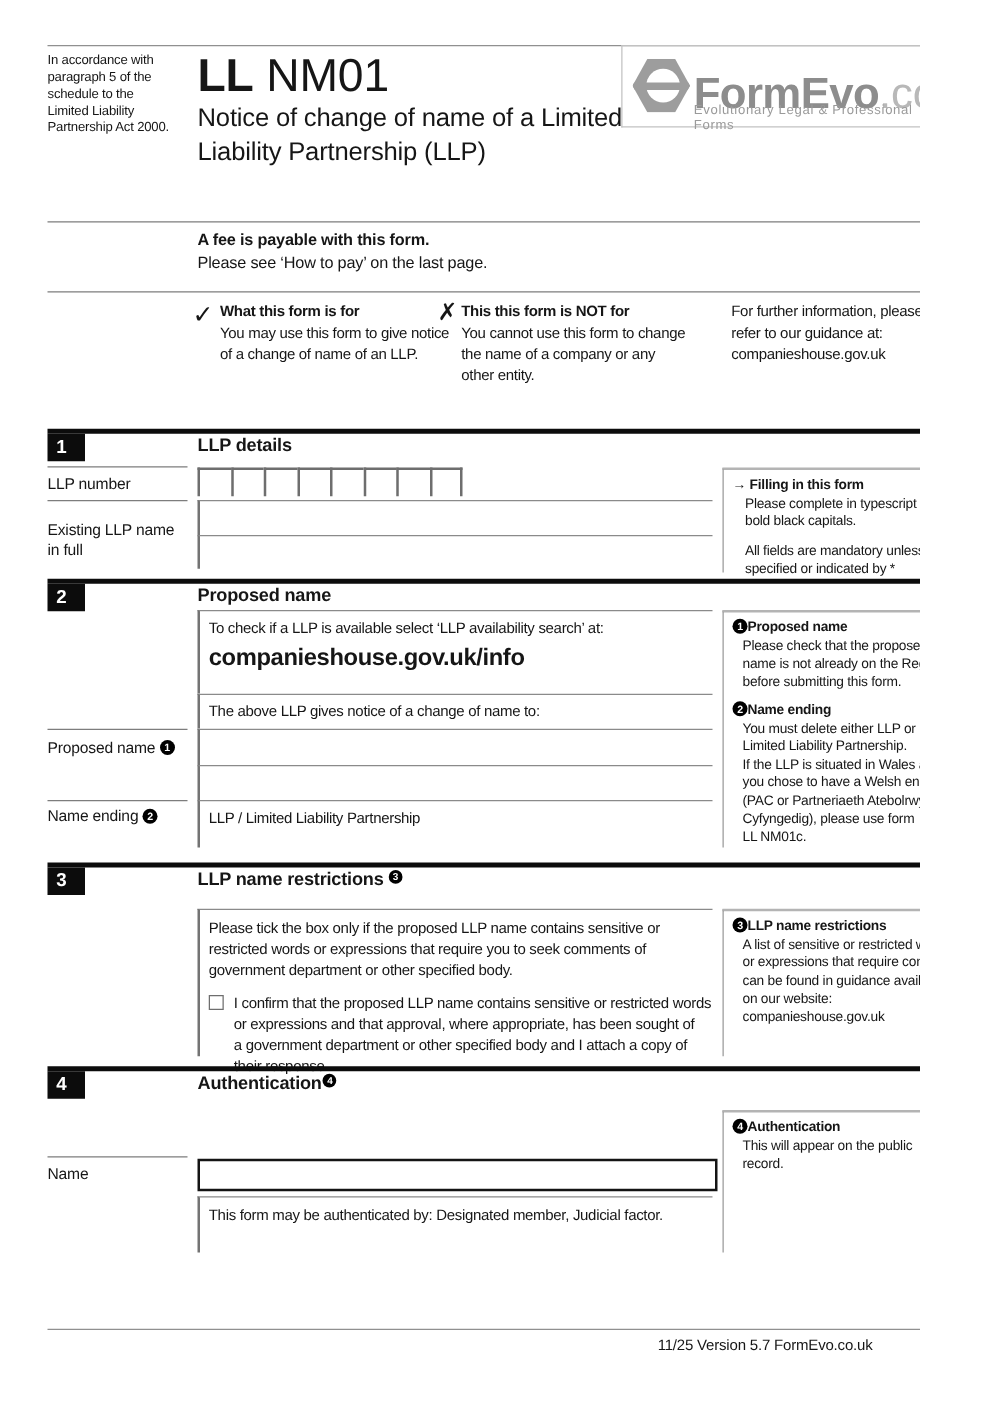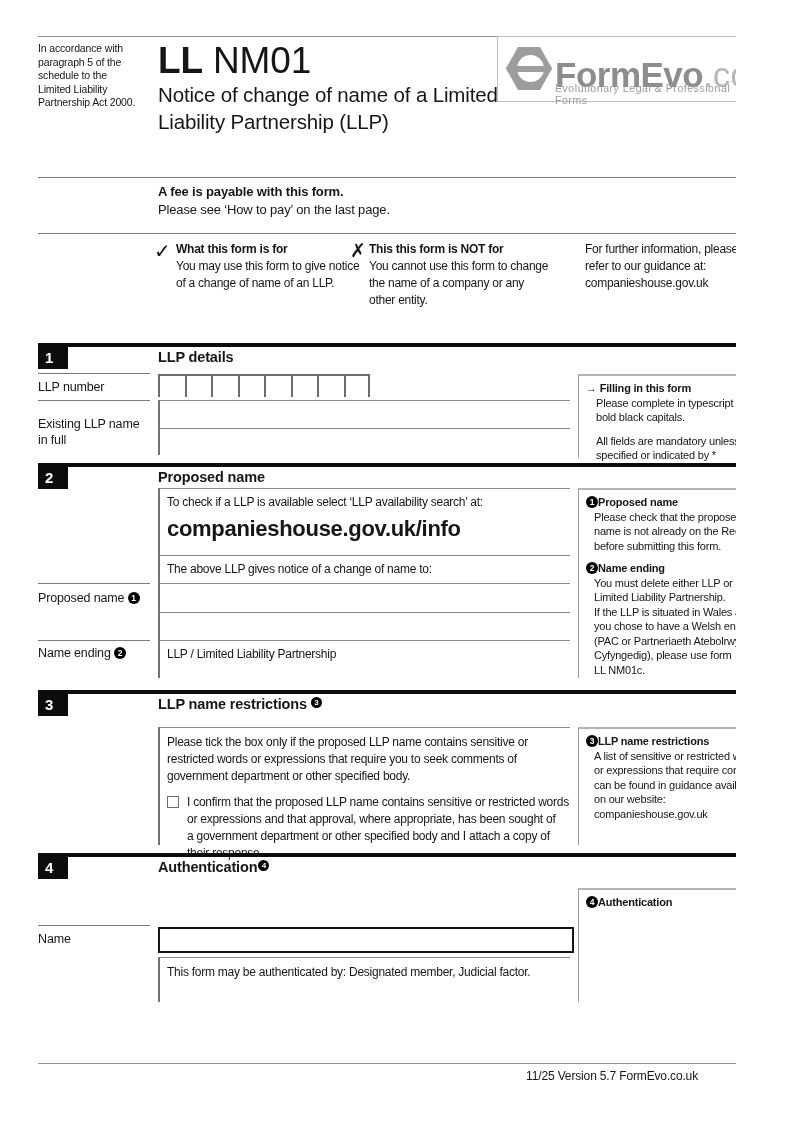--- a/index.html
+++ b/index.html
@@ -117,21 +117,21 @@
     <div class="pre" style="margin-left:10px;margin-top:9px;">All fields are mandatory unless
 specified or indicated by *</div>
   </div>
 
   <div class="abs bar" style="left:38px;top:463px;width:718px;"></div>
   <div class="abs badge" style="left:38px;top:467px;">2</div>
   <div class="abs sechead" style="left:158px;top:469px;">Proposed name</div>
 
   <div class="abs fieldbox" style="left:158px;top:488px;width:412px;height:67px;padding:5px 0 0 7px;">
     <div class="body">To check if a LLP is available select ‘LLP availability search’ at:</div>
-    <div style="font-size:22px;font-weight:bold;margin-top:5px;letter-spacing:-0.3px;">companieshouse.gov.uk/info</div>
+    <div style="font-size:19px;font-weight:bold;margin-top:5px;letter-spacing:-0.3px;">companieshouse.gov.uk/info</div>
   </div>
   <div class="abs fieldbox" style="left:158px;top:555px;width:412px;height:28px;padding:5px 0 0 7px;">
     <div class="body">The above LLP gives notice of a change of name to:</div>
   </div>
 
   <div class="abs lblline" style="left:38px;top:583px;width:112px;"></div>
   <div class="abs lbl" style="left:38px;top:590px;">
     <span>Proposed name</span>
     <span class="cnum">1</span>
   </div>
@@ -200,17 +200,19 @@
   <div class="abs lblline" style="left:38px;top:925px;width:112px;"></div>
   <div class="abs lbl" style="left:38px;top:931px;">Name</div>
   <div class="abs" style="left:158px;top:927px;width:416px;height:26px;border:2px solid #141414;box-sizing:border-box;background:#fff;"></div>
 
   <div class="abs fieldbox" style="left:158px;top:957px;width:412px;height:45px;padding:6px 0 0 7px;">
     <div class="body">This form may be authenticated by: Designated member, Judicial factor.</div>
   </div>
 
   <div class="abs notebox" style="left:578px;top:888px;width:177px;height:114px;">
     <div><span class="cnum">4</span><b>Authentication</b></div>
+    <div class="pre" style="margin-left:8px;">This will appear on the public
+record.</div>
   </div>
 
   <div class="abs" style="right:38px;top:1069px;font-size:12px;">11/25 Version 5.7 FormEvo.co.uk</div>
 
 </div>
 
 </body></html>

